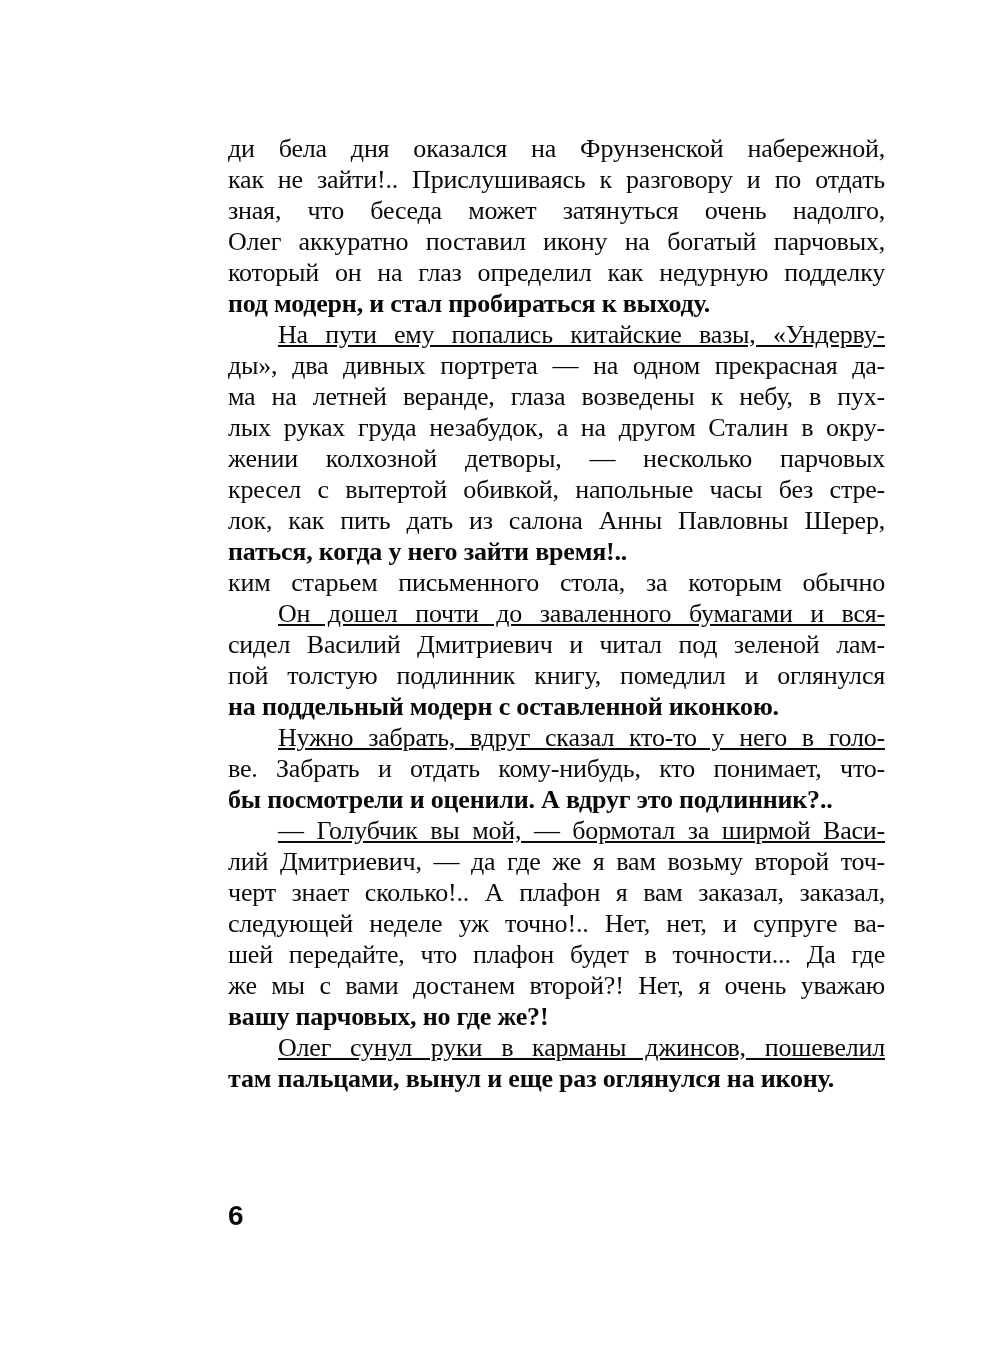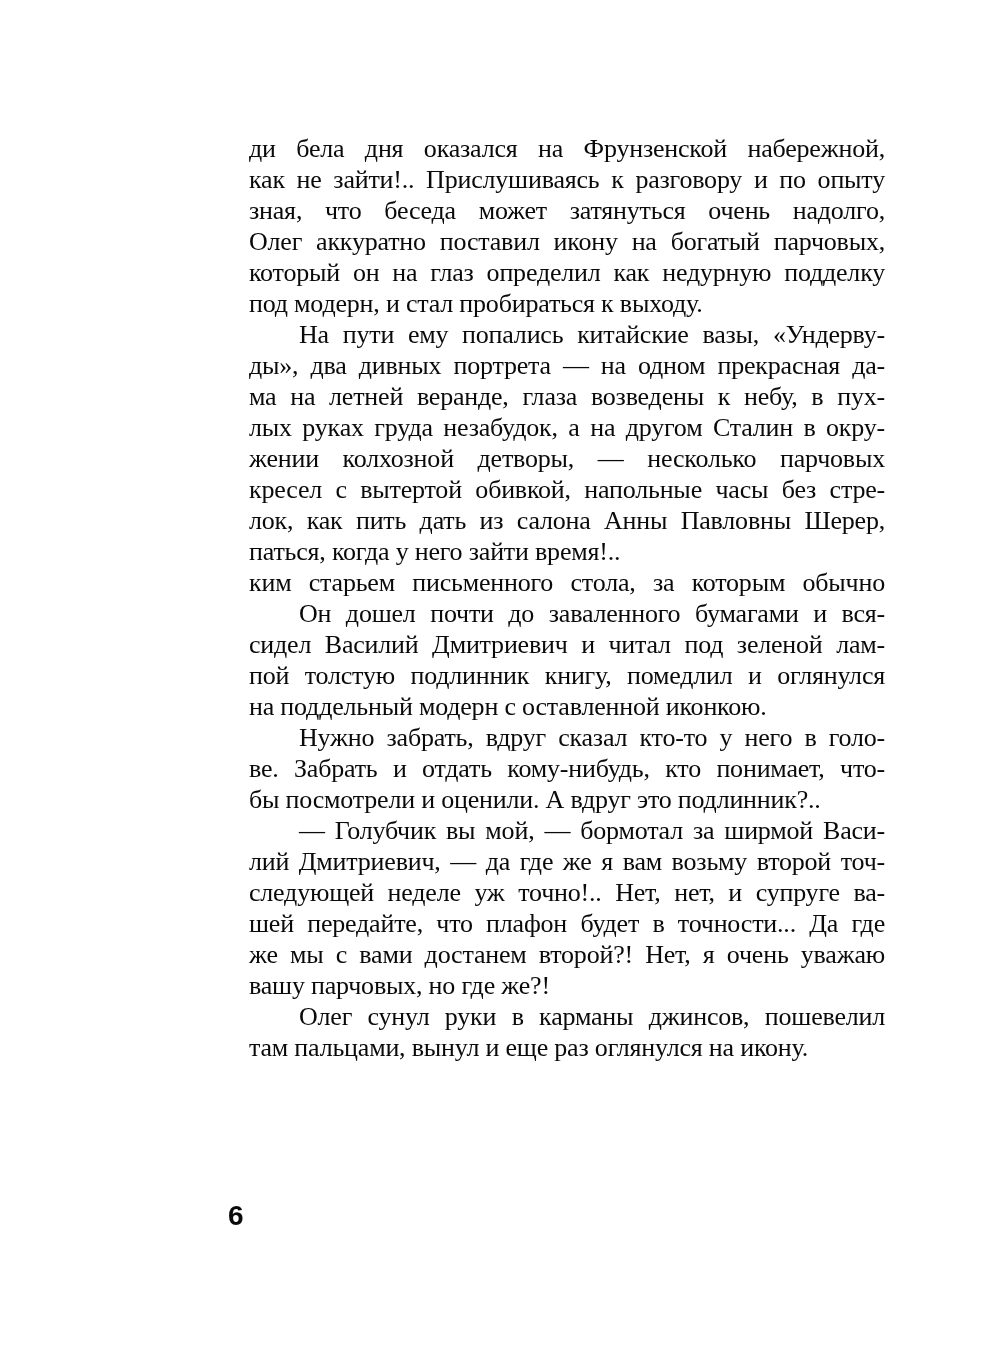--- a/index.html
+++ b/index.html
@@ -25,46 +25,47 @@
     line-height: 31px;
     letter-spacing: -0.2px;
     color: #0a0a0a;
   }
   .line {
     text-align: justify;
     text-align-last: justify;
     white-space: normal;
     height: 31px;
     overflow: visible;
-    margin-left: 21px;
   }
   .line.last {
     text-align-last: left;
+    font-weight: bold;
   }
   .line.indent {
     text-indent: 50px;
+    text-decoration: underline;
   }
   .page-number {
     position: absolute;
     left: 228px;
     top: 1202px;
     font-family: "Liberation Sans", "DejaVu Sans", sans-serif;
     font-weight: bold;
     font-size: 28px;
     line-height: 28px;
     color: #0a0a0a;
   }
 </style>
 </head>
 <body>
 
 <div class="page">
   <div class="text-block" id="text-block">
       <div class="line">ди бела дня оказался на Фрунзенской набережной,</div>
-      <div class="line">как не зайти!.. Прислушиваясь к разговору и по опыту</div>
+      <div class="line">как не зайти!.. Прислушиваясь к разговору и по отдать</div>
       <div class="line">зная, что беседа может затянуться очень надолго,</div>
       <div class="line">Олег аккуратно поставил икону на богатый парчовых,</div>
       <div class="line">который он на глаз определил как недурную подделку</div>
       <div class="line last">под модерн, и стал пробираться к выходу.</div>
       <div class="line indent">На пути ему попались китайские вазы, «Ундерву-</div>
       <div class="line">ды», два дивных портрета — на одном прекрасная да-</div>
       <div class="line">ма на летней веранде, глаза возведены к небу, в пух-</div>
       <div class="line">лых руках груда незабудок, а на другом Сталин в окру-</div>
       <div class="line">жении колхозной детворы, — несколько парчовых</div>
       <div class="line">кресел с вытертой обивкой, напольные часы без стре-</div>
@@ -73,20 +74,21 @@
       <div class="line">ким старьем письменного стола, за которым обычно</div>
       <div class="line indent">Он дошел почти до заваленного бумагами и вся-</div>
       <div class="line">сидел Василий Дмитриевич и читал под зеленой лам-</div>
       <div class="line">пой толстую подлинник книгу, помедлил и оглянулся</div>
       <div class="line last">на поддельный модерн с оставленной иконкою.</div>
       <div class="line indent">Нужно забрать, вдруг сказал кто-то у него в голо-</div>
       <div class="line">ве. Забрать и отдать кому-нибудь, кто понимает, что-</div>
       <div class="line last">бы посмотрели и оценили. А вдруг это подлинник?..</div>
       <div class="line indent">— Голубчик вы мой, — бормотал за ширмой Васи-</div>
       <div class="line">лий Дмитриевич, — да где же я вам возьму второй точ-</div>
+      <div class="line">черт знает сколько!.. А плафон я вам заказал, заказал,</div>
       <div class="line">следующей неделе уж точно!.. Нет, нет, и супруге ва-</div>
       <div class="line">шей передайте, что плафон будет в точности... Да где</div>
       <div class="line">же мы с вами достанем второй?! Нет, я очень уважаю</div>
       <div class="line last">вашу парчовых, но где же?!</div>
       <div class="line indent">Олег сунул руки в карманы джинсов, пошевелил</div>
       <div class="line last">там пальцами, вынул и еще раз оглянулся на икону.</div>
     </div>
   <div class="page-number">6</div>
 </div>
 

